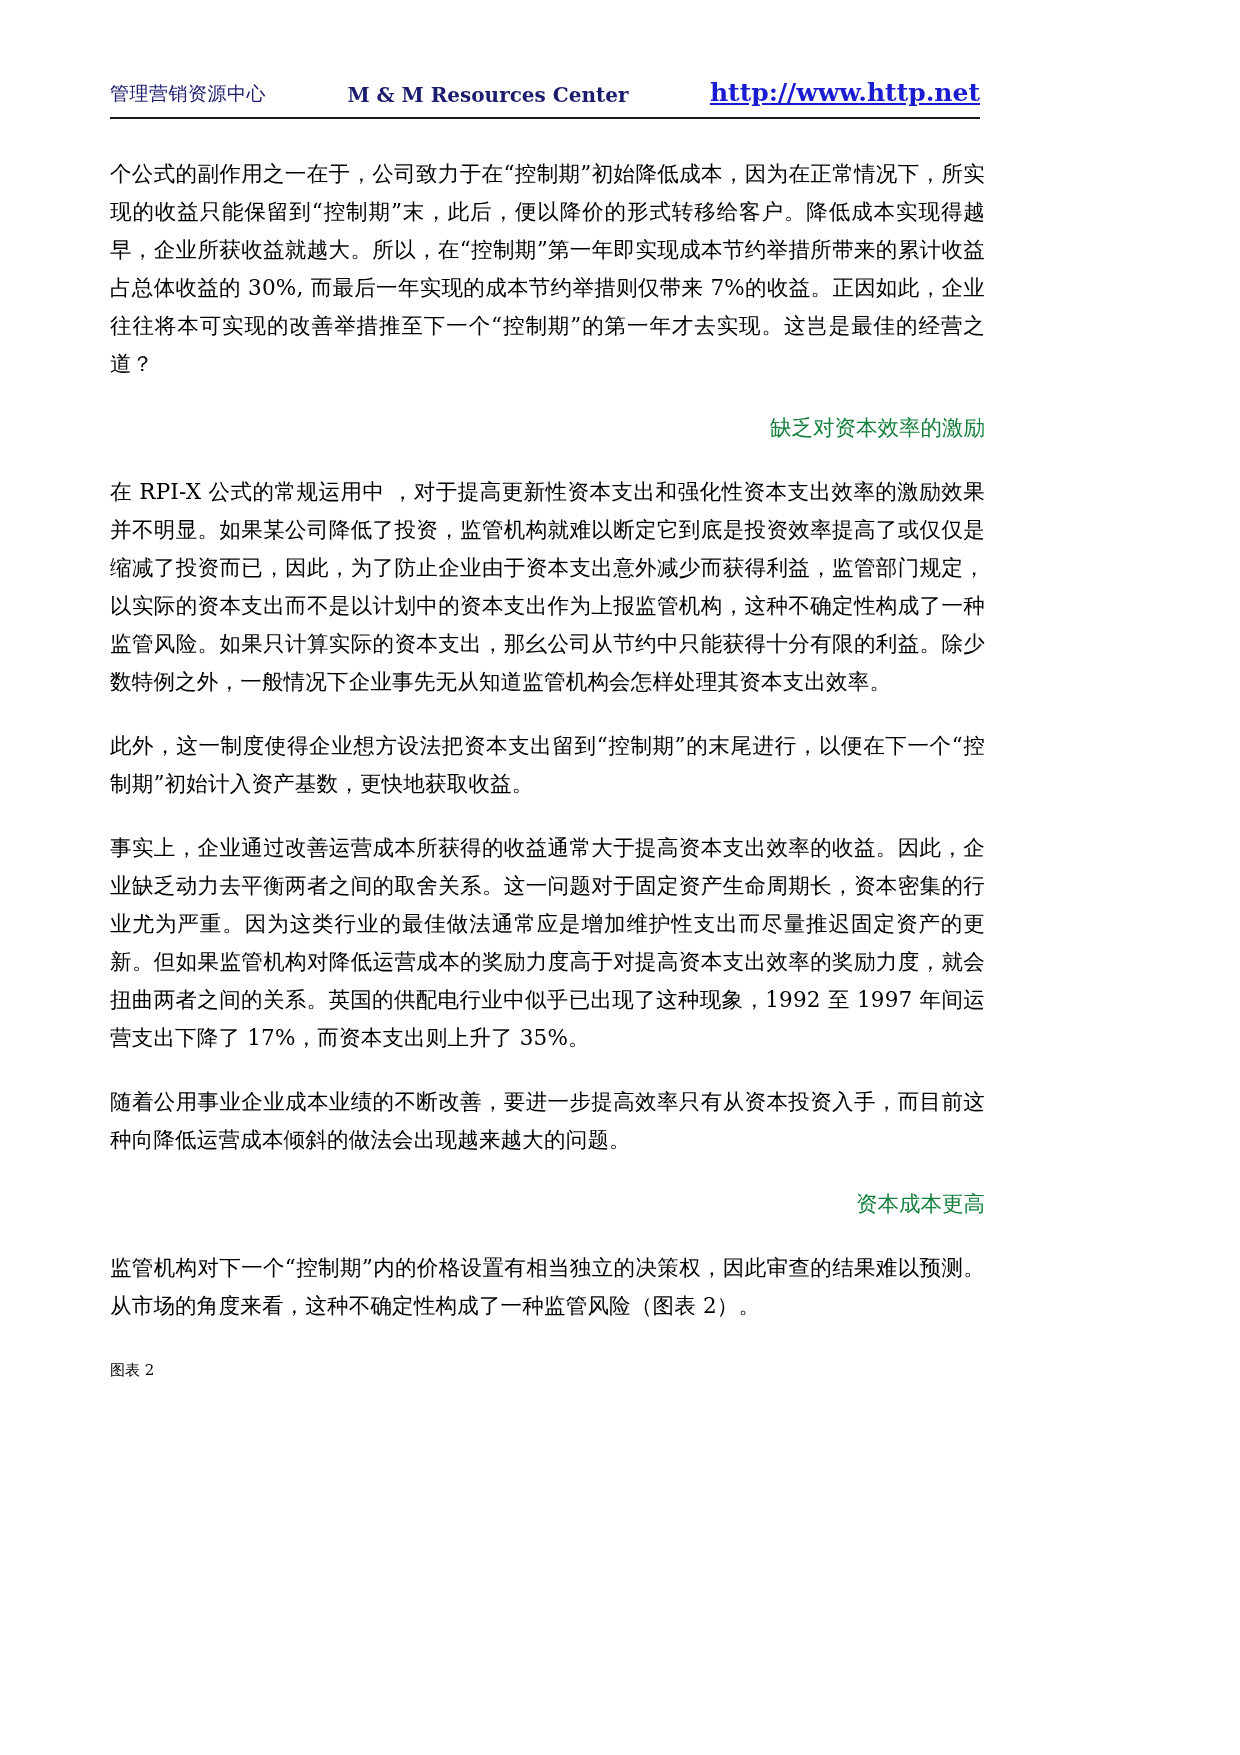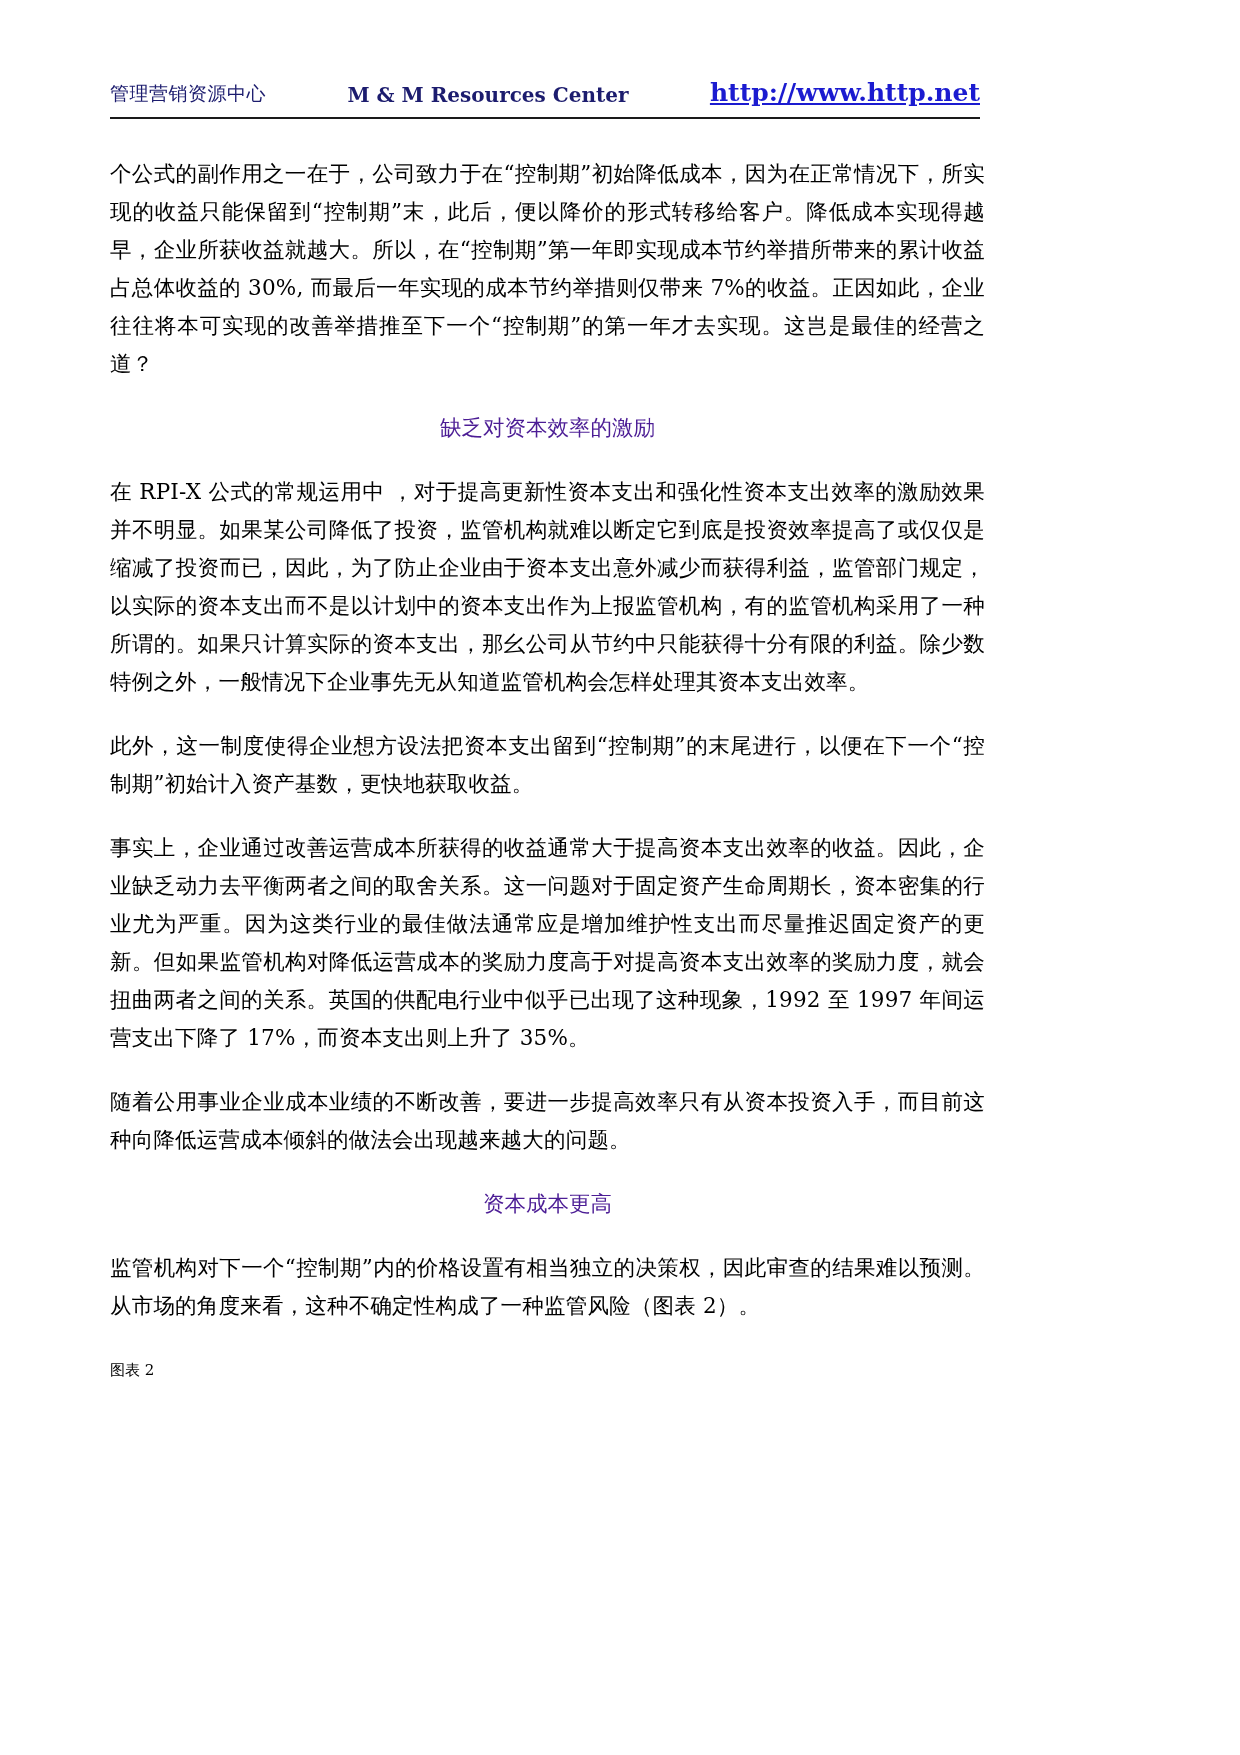--- a/index.html
+++ b/index.html
@@ -71,22 +71,22 @@
     letter-spacing: 0.2px;
   }
   p.para:last-child {
     margin-bottom: 0;
   }
   h2.section {
     margin: 10px 0 26px 0;
     font-size: 21.5px;
     line-height: 38px;
     font-weight: normal;
-    color: #4c1d95;
-    text-align: center;
+    color: #15803d;
+    text-align: right;
   }
   .fig-label {
     margin: 8px 0 0 0;
     font-size: 15px;
     line-height: 38px;
   }
 </style>
 </head>
 <body>
 
@@ -97,21 +97,21 @@
     <div class="header-center">M &amp; M Resources Center</div>
     <div class="header-right">http://www.http.net</div>
   </div>
 
   <div class="content">
 
     <p class="para">个公式的副作用之一在于，公司致力于在“控制期”初始降低成本，因为在正常情况下，所实现的收益只能保留到“控制期”末，此后，便以降价的形式转移给客户。降低成本实现得越早，企业所获收益就越大。所以，在“控制期”第一年即实现成本节约举措所带来的累计收益占总体收益的 30%, 而最后一年实现的成本节约举措则仅带来 7%的收益。正因如此，企业往往将本可实现的改善举措推至下一个“控制期”的第一年才去实现。这岂是最佳的经营之道？</p>
 
     <h2 class="section">缺乏对资本效率的激励</h2>
 
-    <p class="para">在 RPI-X 公式的常规运用中 ，对于提高更新性资本支出和强化性资本支出效率的激励效果并不明显。如果某公司降低了投资，监管机构就难以断定它到底是投资效率提高了或仅仅是缩减了投资而已，因此，为了防止企业由于资本支出意外减少而获得利益，监管部门规定，以实际的资本支出而不是以计划中的资本支出作为上报监管机构，有的监管机构采用了一种所谓的。如果只计算实际的资本支出，那幺公司从节约中只能获得十分有限的利益。除少数特例之外，一般情况下企业事先无从知道监管机构会怎样处理其资本支出效率。</p>
+    <p class="para">在 RPI-X 公式的常规运用中 ，对于提高更新性资本支出和强化性资本支出效率的激励效果并不明显。如果某公司降低了投资，监管机构就难以断定它到底是投资效率提高了或仅仅是缩减了投资而已，因此，为了防止企业由于资本支出意外减少而获得利益，监管部门规定，以实际的资本支出而不是以计划中的资本支出作为上报监管机构，这种不确定性构成了一种监管风险。如果只计算实际的资本支出，那幺公司从节约中只能获得十分有限的利益。除少数特例之外，一般情况下企业事先无从知道监管机构会怎样处理其资本支出效率。</p>
     <p class="para">此外，这一制度使得企业想方设法把资本支出留到“控制期”的末尾进行，以便在下一个“控制期”初始计入资产基数，更快地获取收益。</p>
     <p class="para">事实上，企业通过改善运营成本所获得的收益通常大于提高资本支出效率的收益。因此，企业缺乏动力去平衡两者之间的取舍关系。这一问题对于固定资产生命周期长，资本密集的行业尤为严重。因为这类行业的最佳做法通常应是增加维护性支出而尽量推迟固定资产的更新。但如果监管机构对降低运营成本的奖励力度高于对提高资本支出效率的奖励力度，就会扭曲两者之间的关系。英国的供配电行业中似乎已出现了这种现象，1992 至 1997 年间运营支出下降了 17%，而资本支出则上升了 35%。</p>
     <p class="para">随着公用事业企业成本业绩的不断改善，要进一步提高效率只有从资本投资入手，而目前这种向降低运营成本倾斜的做法会出现越来越大的问题。</p>
 
     <h2 class="section">资本成本更高</h2>
 
     <p class="para">监管机构对下一个“控制期”内的价格设置有相当独立的决策权，因此审查的结果难以预测。从市场的角度来看，这种不确定性构成了一种监管风险（图表 2）。</p>
 
     <p class="fig-label">图表 2</p>
 

